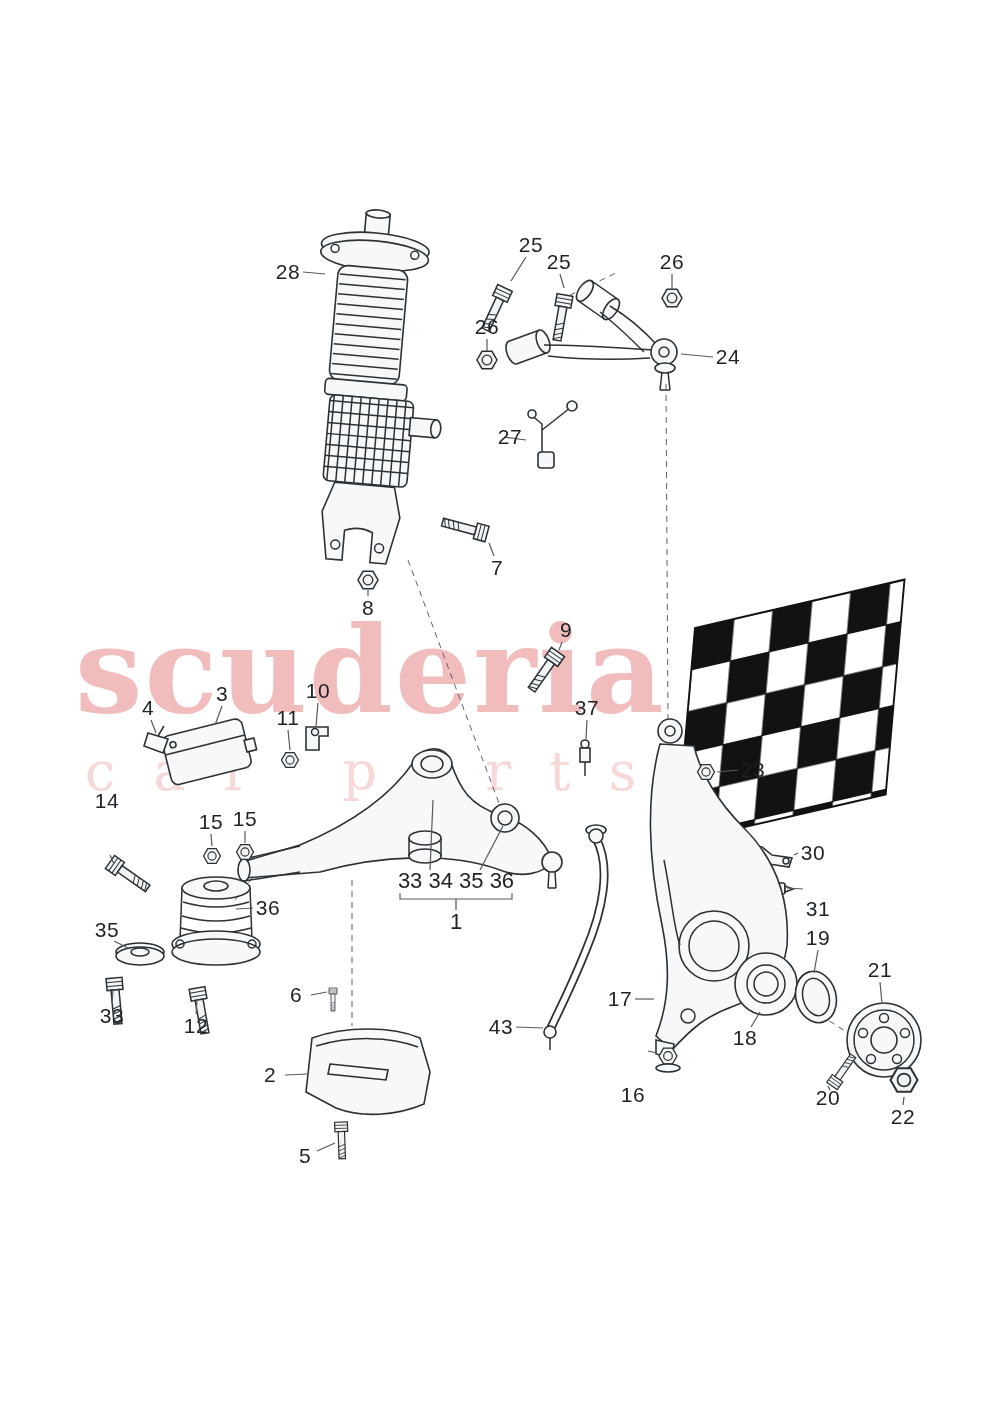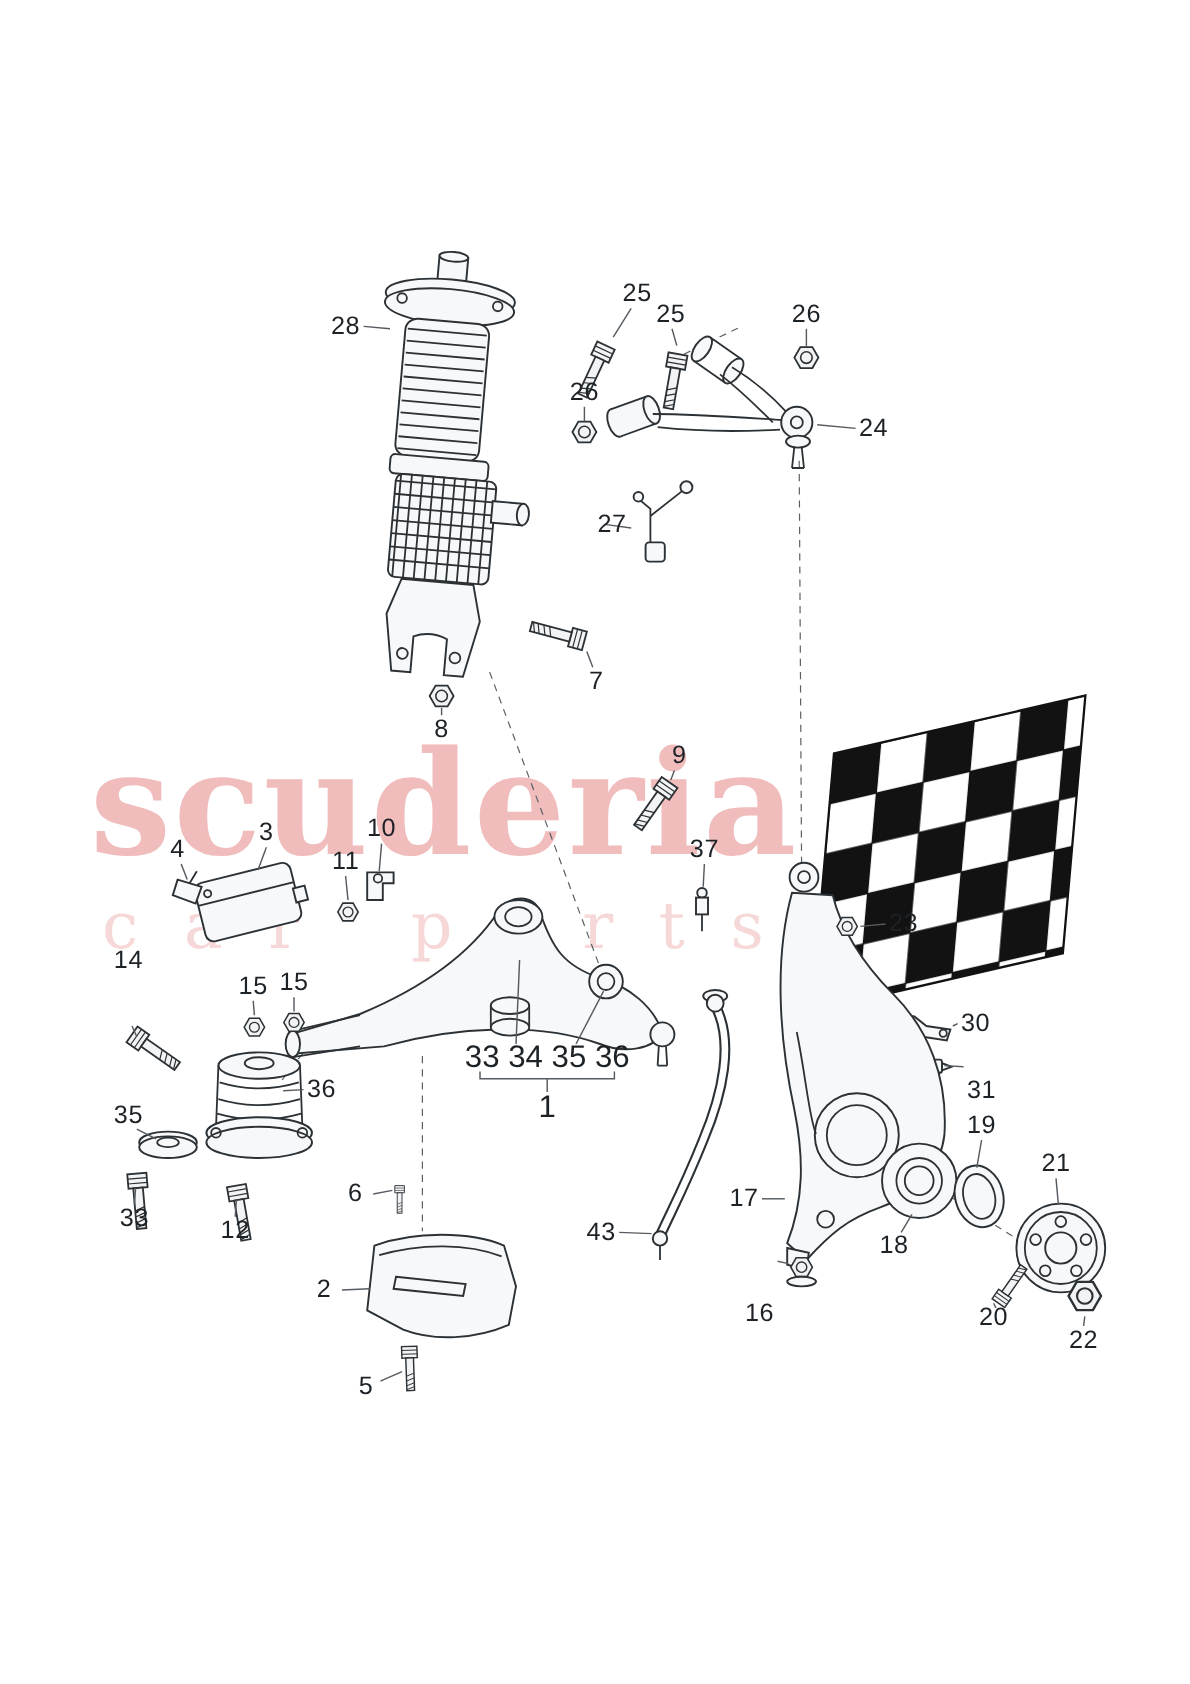--- a/index.html
+++ b/index.html
@@ -2,21 +2,21 @@
 <html><head>
 <meta charset="utf-8">
 <style>
   html,body{margin:0;padding:0;background:#ffffff;}
   #stage{position:relative;width:992px;height:1403px;background:#ffffff;overflow:hidden;
          font-family:"Liberation Sans",sans-serif;}
   #art{position:absolute;left:0;top:0;}
   .callout{position:absolute;transform:translate(-50%,-50%);
            font-size:21px;color:#1d2226;letter-spacing:.5px;white-space:nowrap;}
   .group-callout{position:absolute;transform:translate(-50%,-50%);
-           font-size:26px;color:#1d2226;white-space:nowrap;}
+           font-size:22px;color:#1d2226;white-space:nowrap;}
   .ink{stroke:#2b3135;fill:none;stroke-width:1.5;}
   .part{stroke:#2b3135;fill:#f7f8f9;stroke-width:1.6;}
   .leader{stroke:#555b60;stroke-width:1.2;}
   .dash{stroke:#5a6065;stroke-width:1;stroke-dasharray:6 5;fill:none;}
 </style>
 </head>
 <body>
 
 <div id="stage">
 

